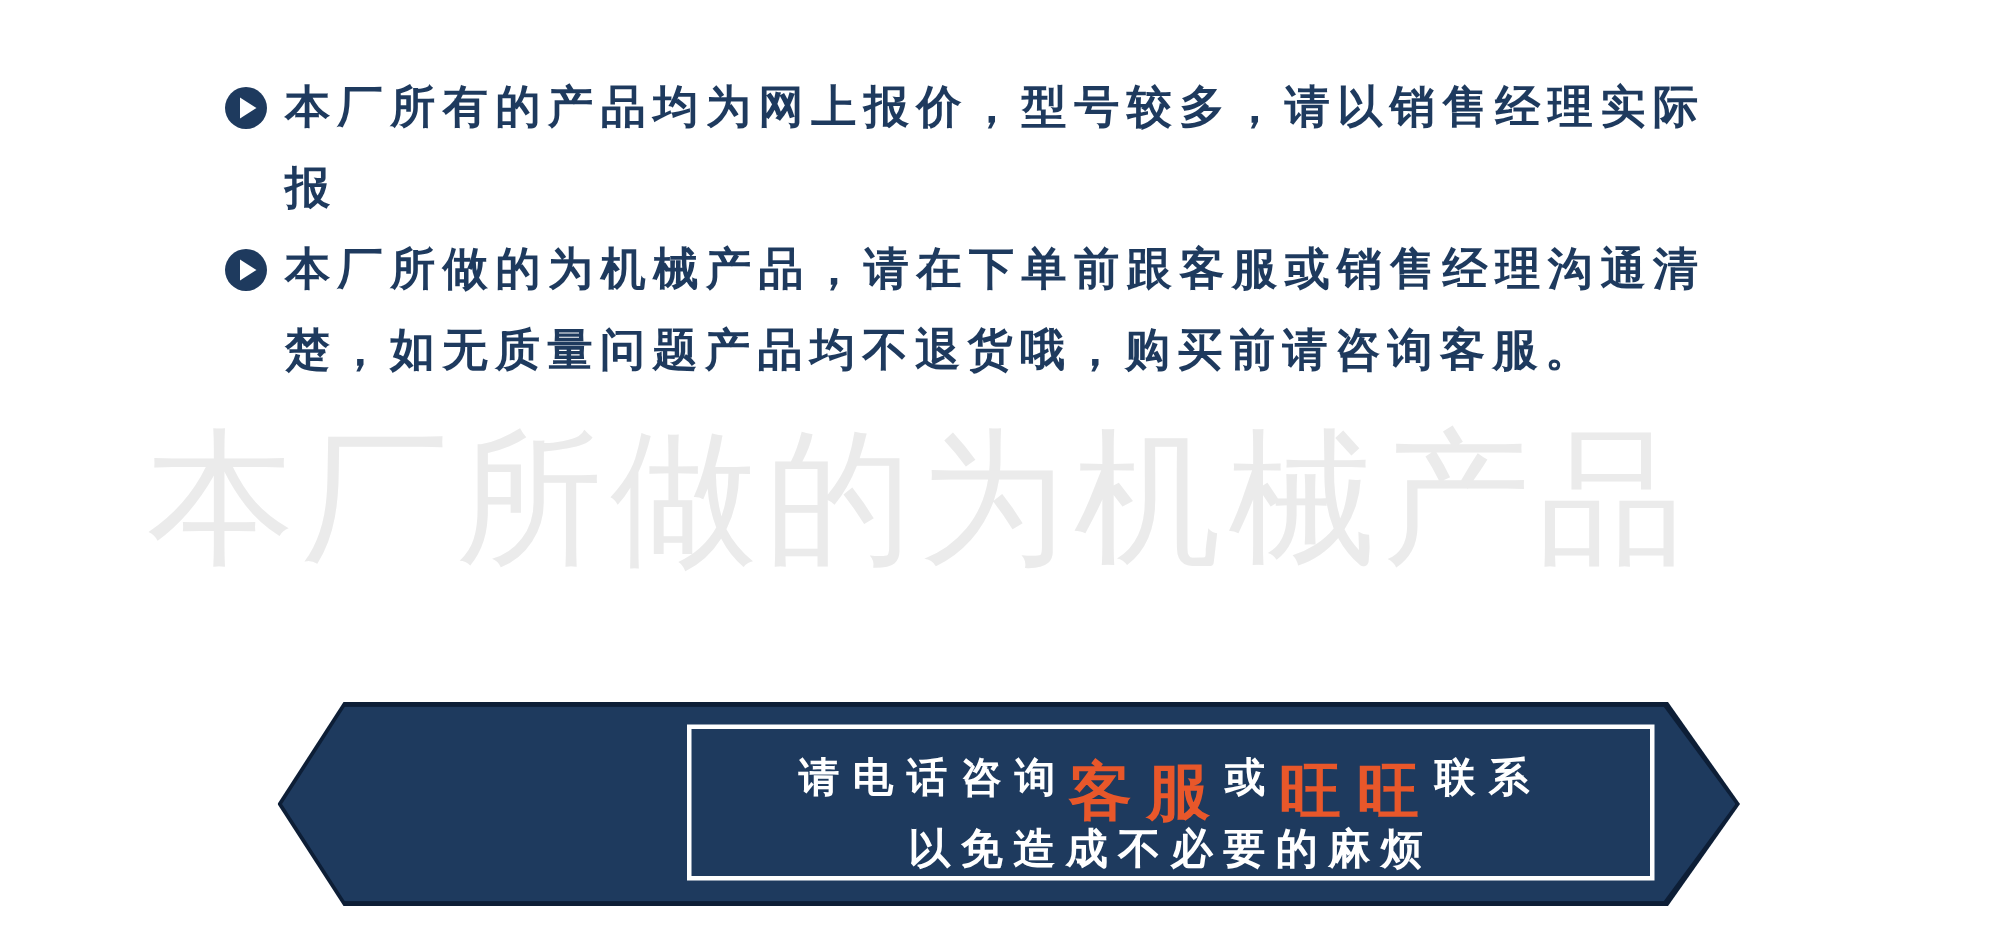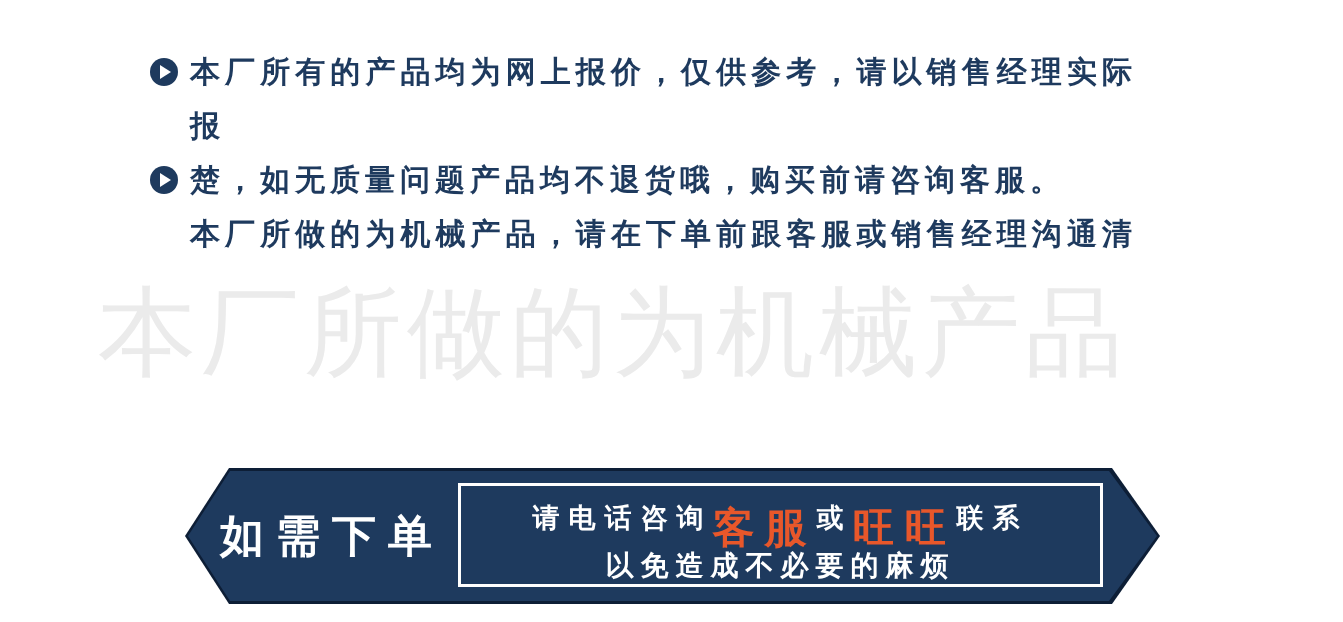--- a/index.html
+++ b/index.html
@@ -126,32 +126,31 @@
 </head>
 <body>
 
 <div class="page">
 
   <div class="watermark">本厂所做的为机械产品</div>
 
   <div class="notices" id="notices">
       <div class="notice">
         <span class="play-bullet"></span>
-        <div class="nline just">本厂所有的产品均为网上报价，仅供参考，请以销售经理实际报</div>
+        <div class="nline just">本厂所有的产品均为网上报价，型号较多，请以销售经理实际报</div>
       </div>
       <div class="notice">
         <span class="play-bullet"></span>
+        <div class="nline just">本厂所做的为机械产品，请在下单前跟客服或销售经理沟通清</div>
         <div class="nline">楚，如无质量问题产品均不退货哦，购买前请咨询客服。</div>
-        <div class="nline just">本厂所做的为机械产品，请在下单前跟客服或销售经理沟通清</div>
       </div>
     </div>
 
   <div class="banner">
     <div class="banner-inner"></div>
-    <div class="banner-title">如需下单</div>
     <div class="banner-box">
       <div class="contact-line1">
         <span>请电话咨询</span>
         <span class="hl">客服</span>
         <span>或</span>
         <span class="hl">旺旺</span>
         <span>联系</span>
       </div>
       <div class="contact-line2">以免造成不必要的麻烦</div>
     </div>

